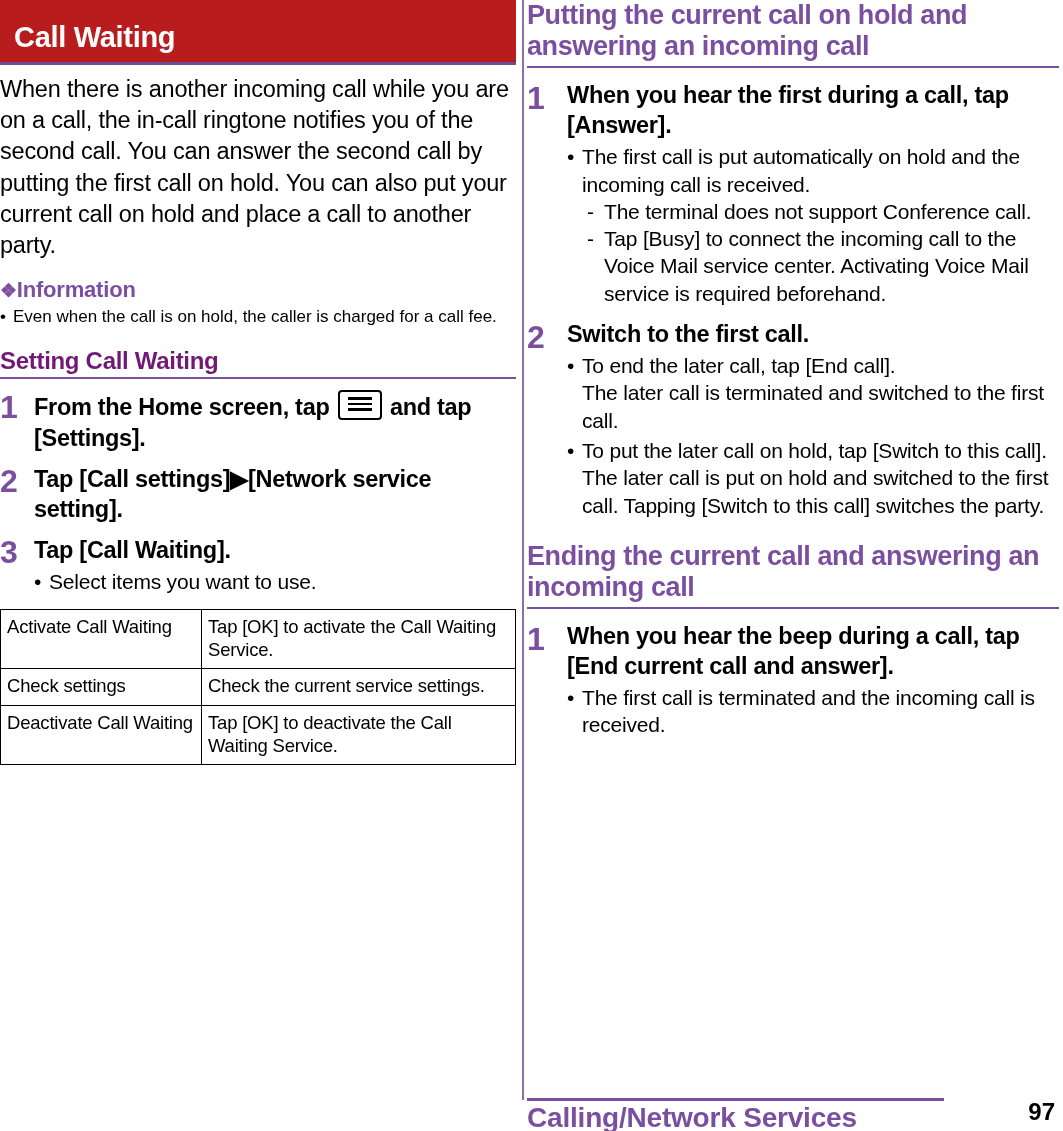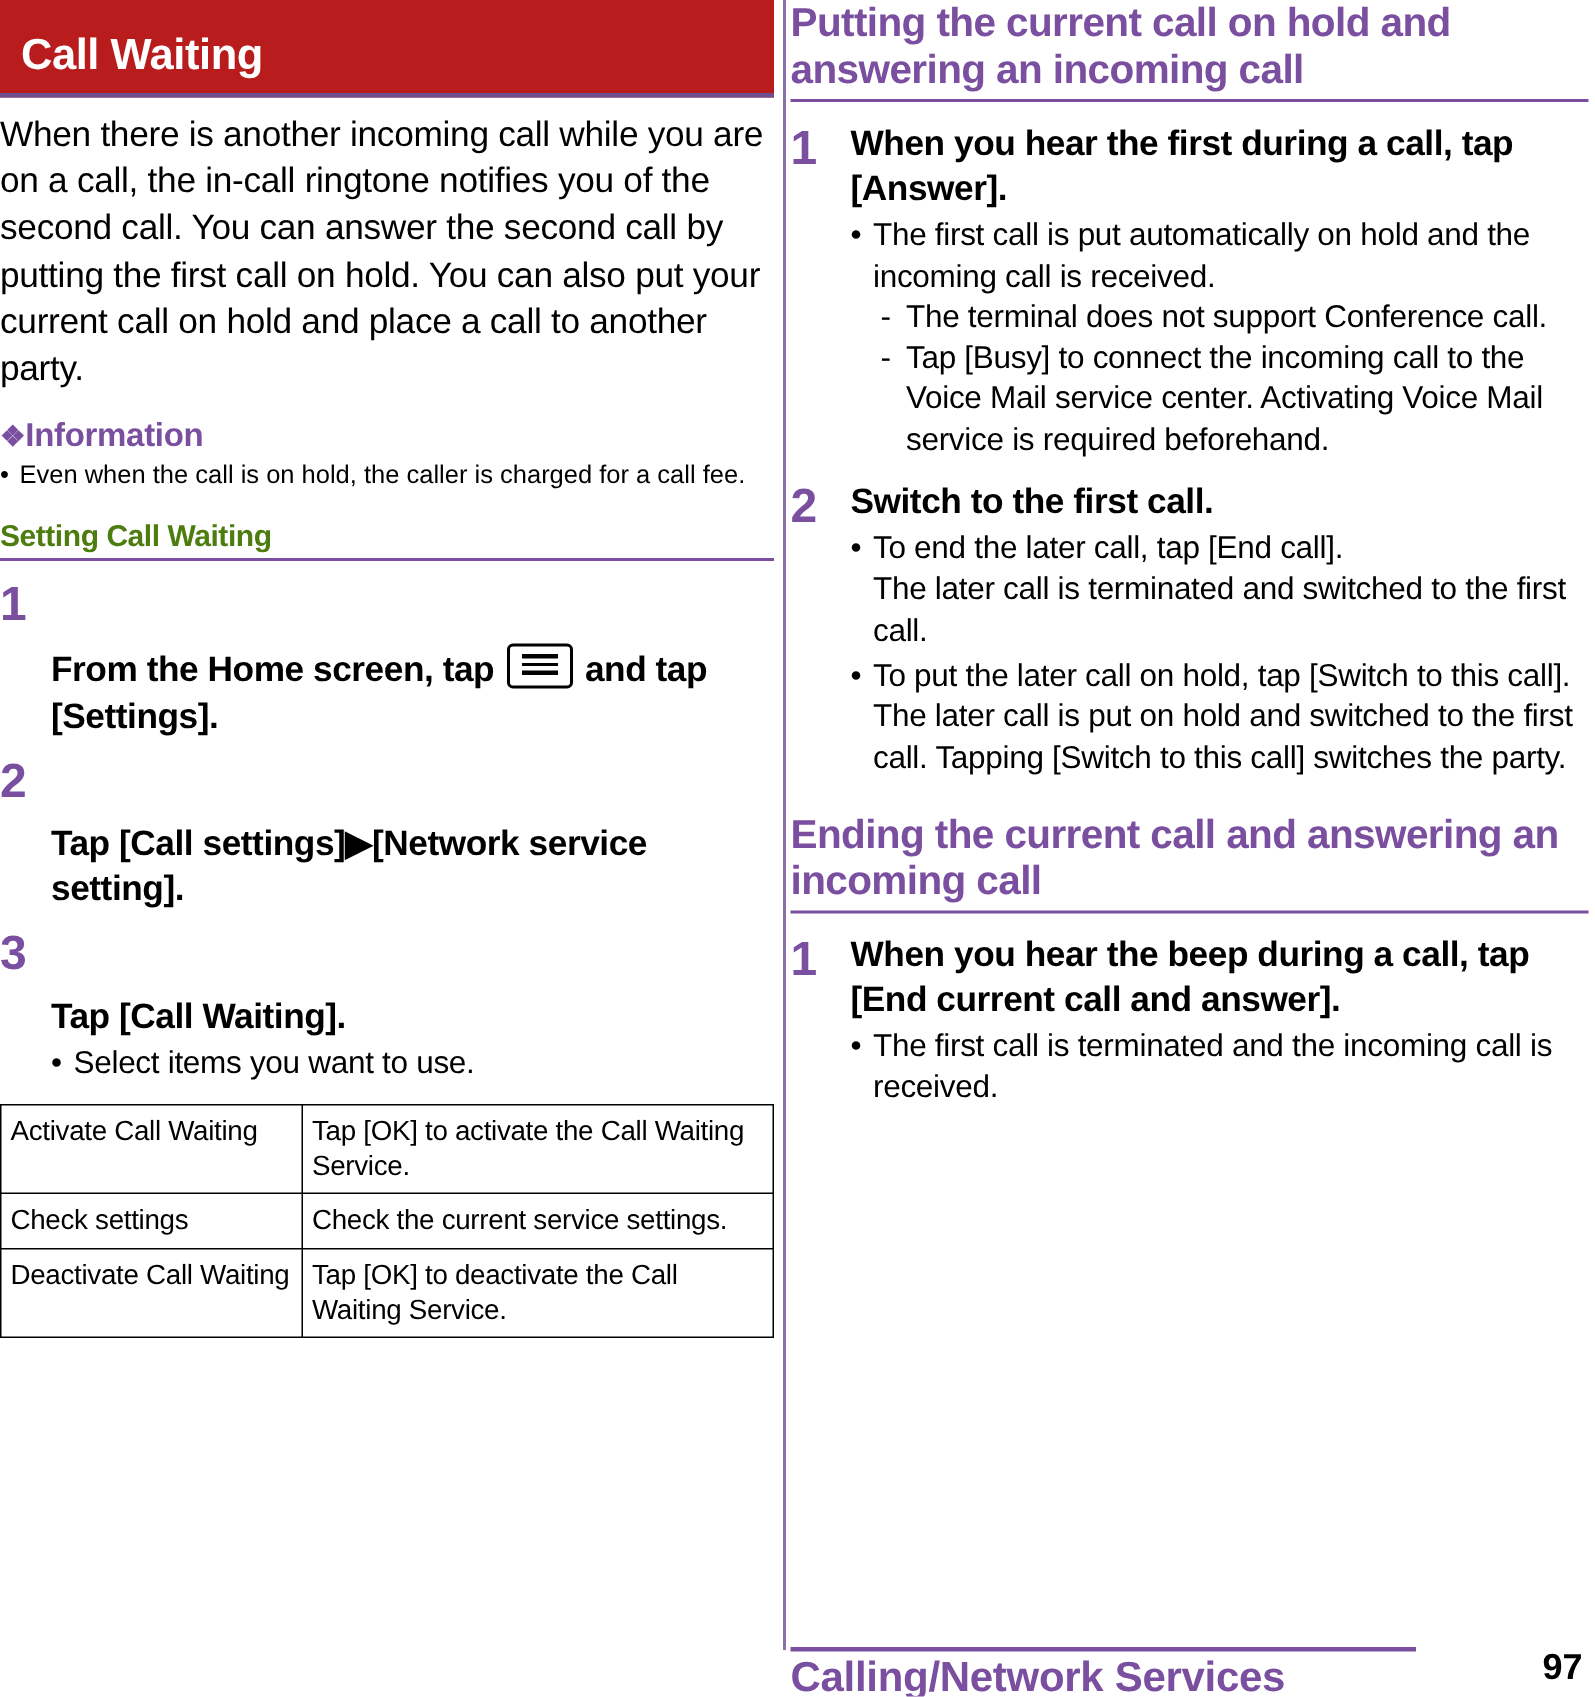--- a/index.html
+++ b/index.html
@@ -75,22 +75,22 @@
   }
   .small-bullets .row {
     display: flex;
     margin-bottom: 0px;
   }
   .small-bullets .bullet {
     width: 13px;
     flex: 0 0 13px;
   }
   .sec-head {
-    color: #4d7c0f;
-    font-size: 20px;
+    color: #701a75;
+    font-size: 24px;
     font-weight: bold;
     border-bottom: 2.5px solid #7b4fa0;
     padding-bottom: 2px;
     margin-top: 19px;
     letter-spacing: -0.3px;
   }
   .step {
     display: flex;
     margin-top: 11px;
   }
@@ -104,21 +104,20 @@
     padding-top: 1px;
   }
   .step-body {
     flex: 1;
   }
   .step-title {
     font-size: 23.5px;
     font-weight: bold;
     line-height: 1.28;
     letter-spacing: -0.3px;
-    margin-top: 44px;
   }
   .menu-icon {
     display: inline-block;
     width: 40px;
     height: 26px;
     border: 2px solid #000;
     border-radius: 4px;
     vertical-align: -5px;
     position: relative;
     margin: 0 2px;

